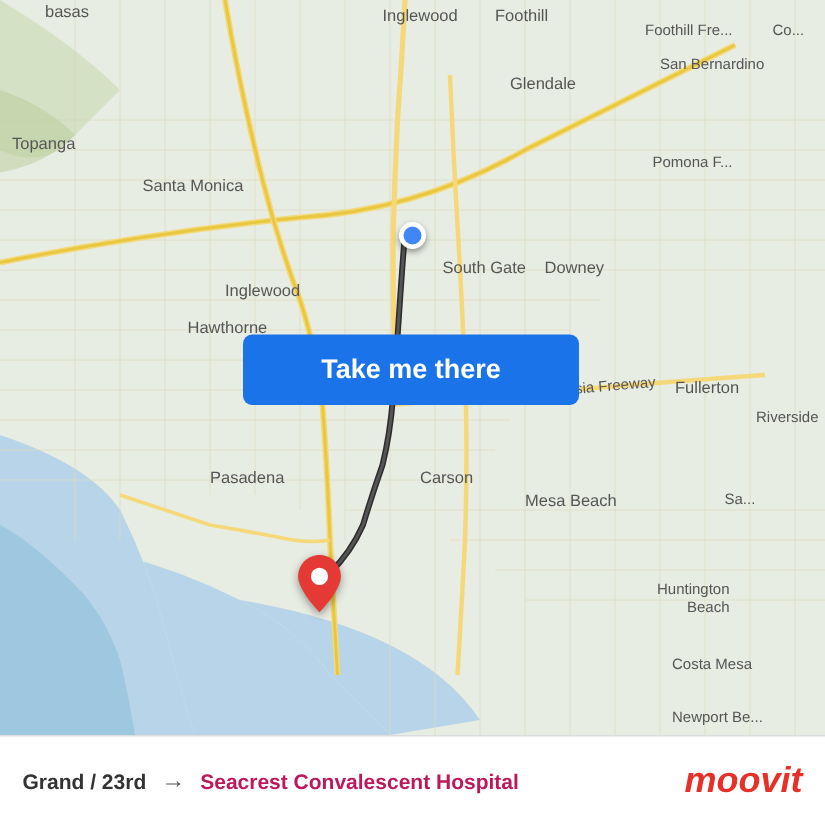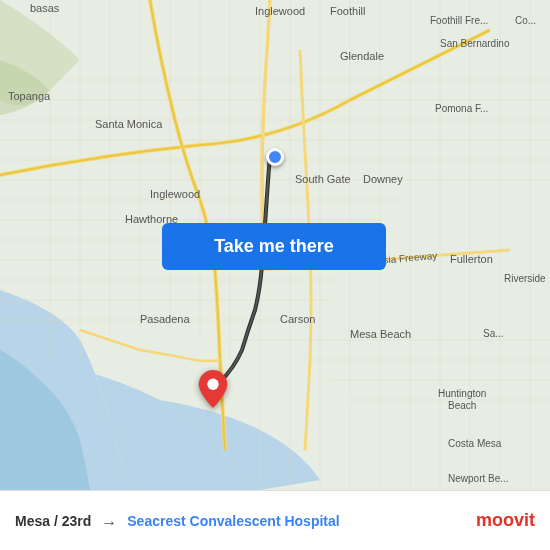--- a/index.html
+++ b/index.html
@@ -95,29 +95,30 @@
 
     .footer-arrow {
       margin: 0 10px;
       font-size: 16px;
       color: #555;
     }
 
     .footer-dest {
       font-size: 14px;
       font-weight: 600;
-      color: #3b82f6;
+      color: #be185d;
     }
 
     .moovit-logo {
       margin-left: auto;
       display: flex;
-      font-size: 18px;
+      font-size: 24px;
       font-weight: bold;
       color: #e6312a;
+      font-style: italic;
     }
 
     .osm-attribution {
       position: absolute;
       bottom: 62px;
       left: 0;
       width: 100%;
       background: rgba(255,255,255,0.7);
       font-size: 10px;
       color: #444;
@@ -220,38 +221,38 @@
   <div class="map-label" style="top:188px;left:150px">Inglewood</div>
   <div class="map-label" style="top:173px;left:295px">South Gate</div>
   <div class="map-label" style="top:173px;left:363px">Downey</div>
   <div class="map-label" style="top:213px;left:125px">Hawthorne</div>
   <div class="map-label" style="top:253px;left:365px;font-size:10px;transform:rotate(-5deg)">Artesia Freeway</div>
   <div class="map-label" style="top:253px;left:450px">Fullerton</div>
   <div class="map-label" style="top:273px;left:504px;font-size:10px">Riverside</div>
   <div class="map-label" style="top:313px;left:140px">Pasadena</div>
   <div class="map-label" style="top:313px;left:280px">Carson</div>
   <div class="map-label" style="top:328px;left:350px">Mesa Beach</div>
-  <div class="map-label" style="top:388px;left:438px;font-size:10px;line-height:12px;text-align:center">Huntington<br>Beach</div>
+  <div class="map-label" style="top:388px;left:438px;font-size:10px;line-height:12px;text-align:right">Huntington<br>Beach</div>
   <div class="map-label" style="top:438px;left:448px;font-size:10px">Costa Mesa</div>
   <div class="map-label" style="top:473px;left:448px;font-size:10px">Newport Be...</div>
   <div class="map-label" style="top:328px;left:483px;font-size:10px">Sa...</div>
 
   <div class="origin-dot"></div>
 
   <div class="dest-marker">
     <svg viewBox="0 0 30 40" xmlns="http://www.w3.org/2000/svg">
       <path d="M15 0 C6.7 0 0 6.7 0 15 C0 25 15 40 15 40 C15 40 30 25 30 15 C30 6.7 23.3 0 15 0Z" fill="#e53935"></path>
       <circle cx="15" cy="15" r="6" fill="white"></circle>
     </svg>
   </div>
 
   <button id="take-me-there-btn">Take me there</button>
 
 </div>
 
 <div id="footer-bar">
-  <span class="footer-origin">Mesa / 23rd</span>
+  <span class="footer-origin">Grand / 23rd</span>
   <span class="footer-arrow">→</span>
   <span class="footer-dest">Seacrest Convalescent Hospital</span>
   <div class="moovit-logo">
     <span>moovit</span>
   </div>
 </div>
 
 </body></html>

